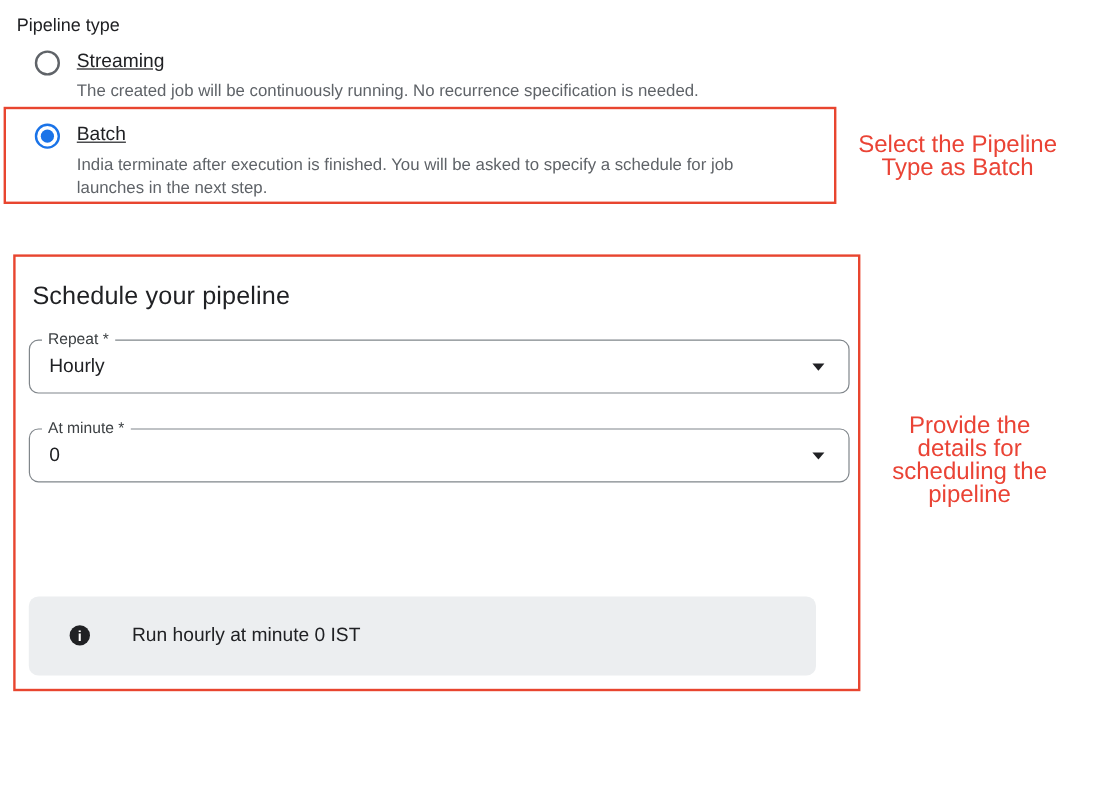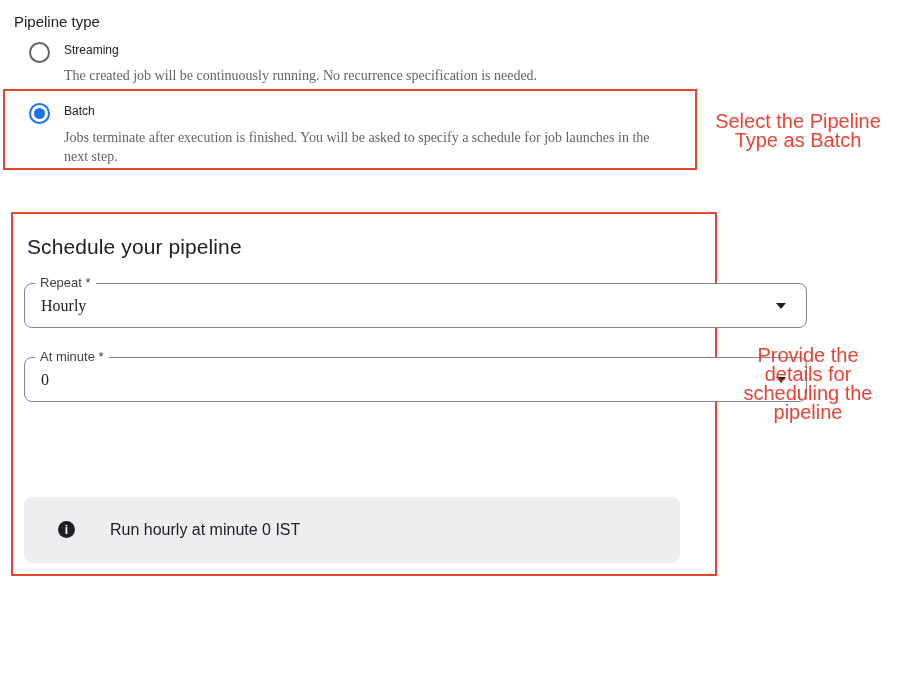--- a/index.html
+++ b/index.html
@@ -31,22 +31,22 @@
   .radio-outer.selected {
     border-color: #1a73e8;
     display: flex; align-items: center; justify-content: center;
   }
   .radio-outer.selected::after {
     content: "";
     width: 11px; height: 11px;
     border-radius: 50%;
     background: #1a73e8;
   }
-  .radio-label { font-size: 12px; color: #202124; }
-  .radio-desc  { font-size: 14px; color: #5f6368; line-height: 19px; font-family: Liberation Serif, serif; }
+  .radio-label { font-size: 16px; color: #202124; text-decoration: underline; }
+  .radio-desc  { font-size: 14px; color: #5f6368; line-height: 19px; }
 
   
   .red-box {
     border: 2px solid #e8452f;
     background: transparent;
     pointer-events: none;
   }
   .red-note {
     color: #ea4335;
     font-size: 20px;
@@ -55,21 +55,21 @@
   }
 
   
   .section-title {
     left: 27px; top: 235px;
     font-size: 21px; color: #202124;
     letter-spacing: 0.1px;
   }
   .mdc-field {
     left: 24px;
-    width: 783px; height: 45px;
+    width: 684px; height: 45px;
     border: 1.5px solid #80868b;
     border-radius: 8px;
     background: #fff;
     cursor: pointer;
   }
   .mdc-field .notch-label {
     position: absolute;
     top: -9px; left: 10px;
     background: #fff;
     padding: 0 5px;
@@ -77,21 +77,20 @@
     color: #3c4043;
     white-space: nowrap;
   }
   .mdc-field .field-value {
     position: absolute;
     left: 16px; top: 50%;
     transform: translateY(-50%);
     font-size: 16px;
     color: #202124;
     white-space: nowrap;
-    font-family: Liberation Serif, serif;
   }
   .dropdown-arrow {
     position: absolute;
     right: 20px; top: 50%;
     margin-top: -3px;
     width: 0; height: 0;
     border-left: 5.5px solid transparent;
     border-right: 5.5px solid transparent;
     border-top: 6px solid #202124;
   }
@@ -151,21 +150,21 @@
   </div>
   <div class="abs radio-label" style="left:64px; top:43px;">Streaming</div>
   <div class="abs radio-desc" style="left:64px; top:66px; width:600px;">The created job will be continuously running. No recurrence specification is needed.</div>
 
   <div class="abs red-box" style="left:3px; top:89px; width:694px; height:81px;"></div>
 
   <div class="abs" style="left:29px; top:103px;">
     <div class="radio-outer selected"></div>
   </div>
   <div class="abs radio-label" style="left:64px; top:104px;">Batch</div>
-  <div class="abs radio-desc" style="left:64px; top:128px; width:592px;">Jobs terminate after execution is finished. You will be asked to specify a schedule for job launches in the next step.</div>
+  <div class="abs radio-desc" style="left:64px; top:128px; width:592px;">India terminate after execution is finished. You will be asked to specify a schedule for job launches in the next step.</div>
 
   <div class="abs red-note" style="left:710px; top:112px; width:176px;">Select the Pipeline Type as Batch</div>
 
   <div class="abs red-box" style="left:11px; top:212px; width:706px; height:364px;"></div>
 
   <div class="abs section-title">Schedule your pipeline</div>
 
   <div class="abs mdc-field" style="top:283px;">
     <span class="notch-label">Repeat *</span>
     <span class="field-value">Hourly</span>

